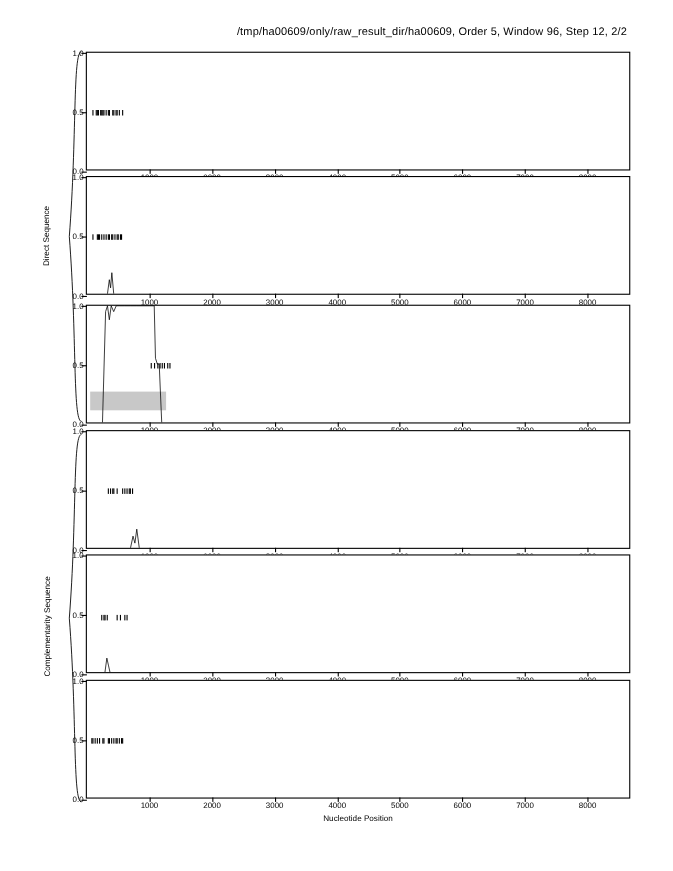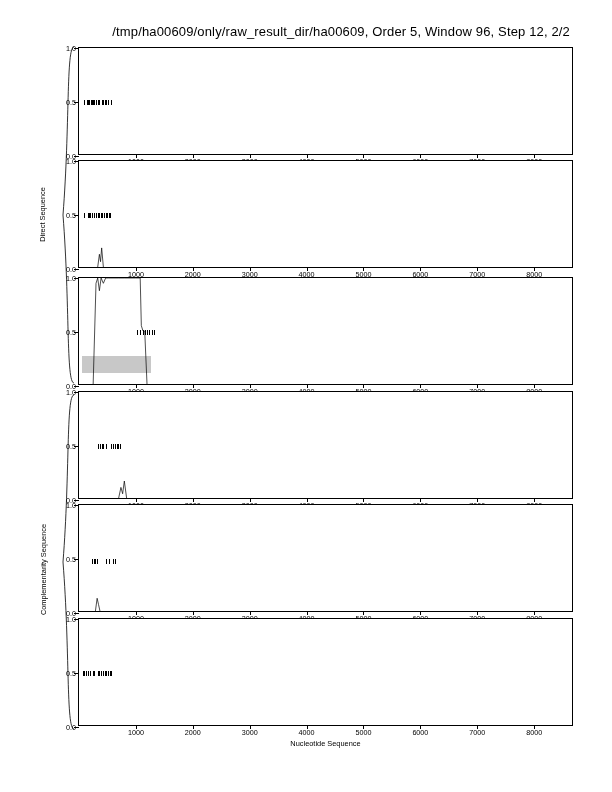--- a/index.html
+++ b/index.html
@@ -18,21 +18,21 @@
   #figure {
     position: absolute;
     left: 0; top: 0;
     width: 612px;
     height: 792px;
   }
   .title {
     position: absolute;
     right: 42px;
     top: 24px;
-    font-size: 13px;
+    font-size: 10px;
     letter-spacing: 0.15px;
     white-space: nowrap;
     color: #000;
   }
   .panel {
     position: absolute;
     left: 78px;
     width: 495px;
     box-sizing: border-box;
     border: 0.7px solid #000;
@@ -355,15 +355,15 @@
       <div class="tickmark" style="left: 18.7759px; top: 51.5px; width: 0.9px; height: 5px;"></div>
       <div class="tickmark" style="left: 20.4828px; top: 51.5px; width: 0.9px; height: 5px;"></div>
       <div class="tickmark" style="left: 22.1897px; top: 51.5px; width: 0.9px; height: 5px;"></div>
       <div class="tickmark" style="left: 23.8966px; top: 51.5px; width: 0.9px; height: 5px;"></div>
       <div class="tickmark" style="left: 25.6034px; top: 51.5px; width: 0.9px; height: 5px;"></div>
       <div class="tickmark" style="left: 27.3103px; top: 51.5px; width: 0.9px; height: 5px;"></div>
       <div class="tickmark" style="left: 29.0172px; top: 51.5px; width: 0.9px; height: 5px;"></div>
       <div class="tickmark" style="left: 30.7241px; top: 51.5px; width: 0.9px; height: 5px;"></div>
       <div class="tickmark" style="left: 31.8621px; top: 51.5px; width: 0.9px; height: 5px;"></div>
       <svg class="trace" viewBox="0 0 495 108" preserveAspectRatio="none"></svg>
-      <div class="xaxis-title">Nucleotide Sequence</div>
+      <div class="xaxis-title">Nucleotide Position</div>
     </div>
   </div>
 
 </body></html>

